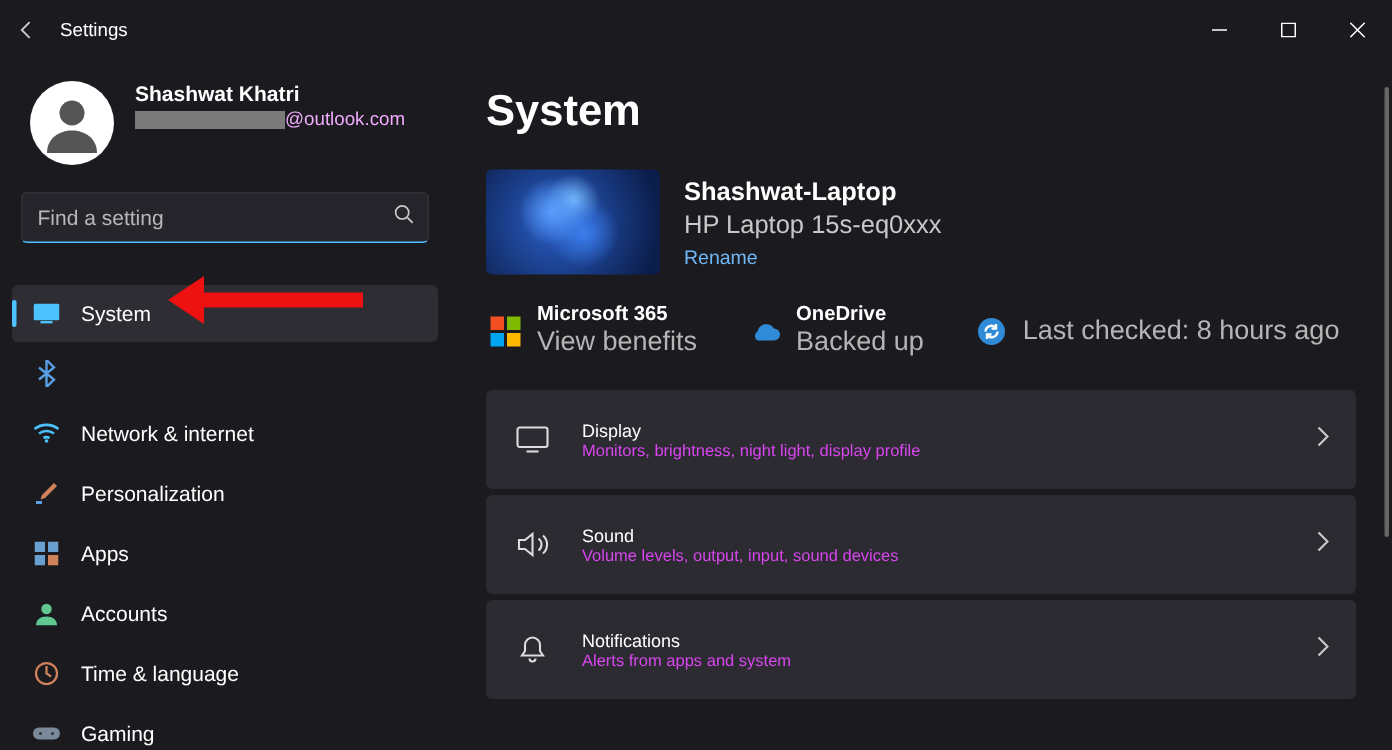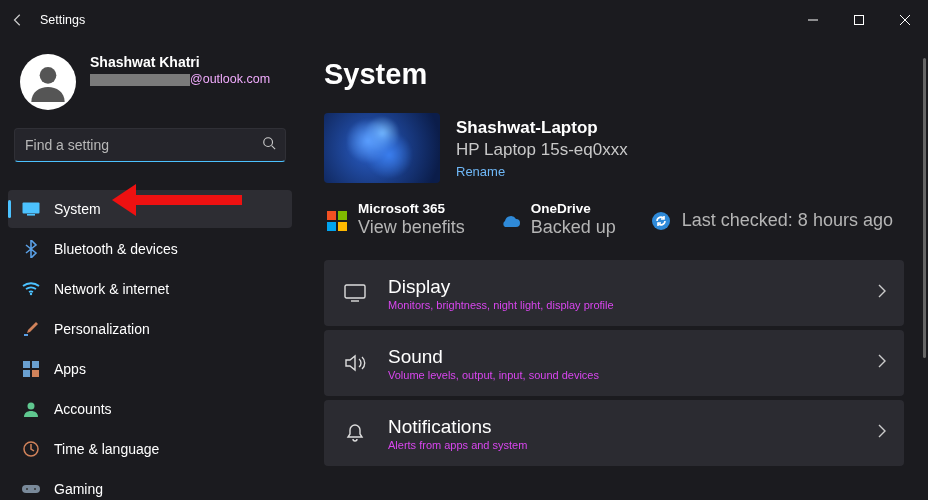--- a/index.html
+++ b/index.html
@@ -48,21 +48,21 @@
 
 .status-row { display: flex; gap: 34px; margin-bottom: 22px; padding-left: 2px; }
 .status-item { display: flex; align-items: center; gap: 10px; }
 .status-icon { width: 22px; height: 22px; display: flex; align-items: center; justify-content: center; margin-top: 2px; }
 .status-title { font-size: 13.5px; font-weight: 600; }
 .status-sub { font-size: 18px; color: #b5b5b5; margin-top: 1px; }
 
 .cards { display: flex; flex-direction: column; gap: 4px; }
 .card { background: #2b2b31; border-radius: 4px; height: 66px; display: flex; align-items: center; padding: 0 18px; cursor: pointer; }
 .card-icon { width: 26px; display: flex; align-items: center; justify-content: center; color: #ddd; margin-right: 20px; }
-.card-title { font-size: 19px; }
+.card-title { font-size: 12px; }
 .card-sub { font-size: 11px; color: #d946ef; margin-top: 1px; }
 .chev { margin-left: auto; color: #ccc; }
 
 .scrollbar { position: absolute; right: 2px; top: 58px; width: 3px; height: 300px; background: #666; border-radius: 2px; }
 
 .arrow-annot { position: absolute; left: 112px; top: 182px; pointer-events: none; z-index: 50; }
 
 .ms-logo { display: grid; grid-template-columns: 9px 9px; grid-template-rows: 9px 9px; gap: 2px; }
 .ms-logo span:nth-child(1){background:#f25022}.ms-logo span:nth-child(2){background:#7fba00}.ms-logo span:nth-child(3){background:#00a4ef}.ms-logo span:nth-child(4){background:#ffb900}
 </style>
@@ -129,21 +129,20 @@
             </svg>
           </span>
         <span>System</span>
       </div>
       <div class="nav-item">
         <span class="nav-icon">
             <svg width="14" height="18" viewBox="0 0 12 18">
               <path d="M6 0v18l5-5-5-4 5-4-5-5M1 5l5 4M1 13l5-4" stroke="#5aa0e6" stroke-width="1.6" fill="none"></path>
             </svg>
           </span>
-        <span>Bluetooth &amp; devices</span>
       </div>
       <div class="nav-item">
         <span class="nav-icon">
             <svg width="18" height="14" viewBox="0 0 18 14">
               <path d="M1 4a13 13 0 0116 0M4 7a9 9 0 0110 0M7 10a4 4 0 014 0" stroke="#4cc2ff" stroke-width="1.8" fill="none"></path>
               <circle cx="9" cy="12" r="1.2" fill="#4cc2ff"></circle>
             </svg>
           </span>
         <span>Network &amp; internet</span>
       </div>

